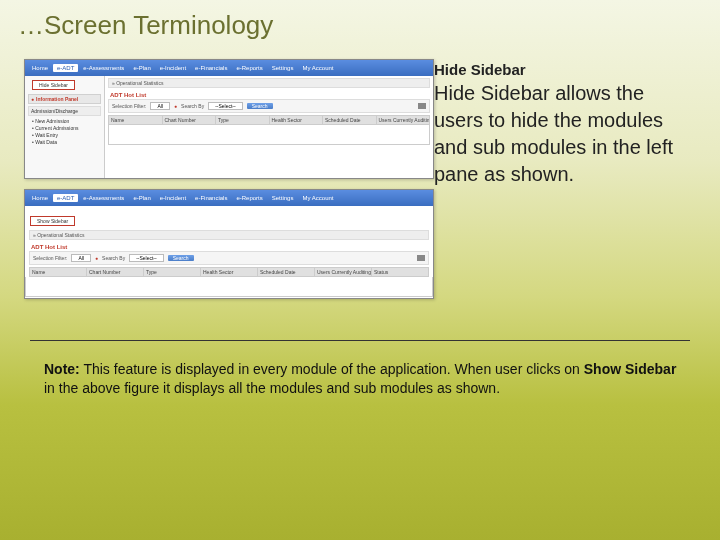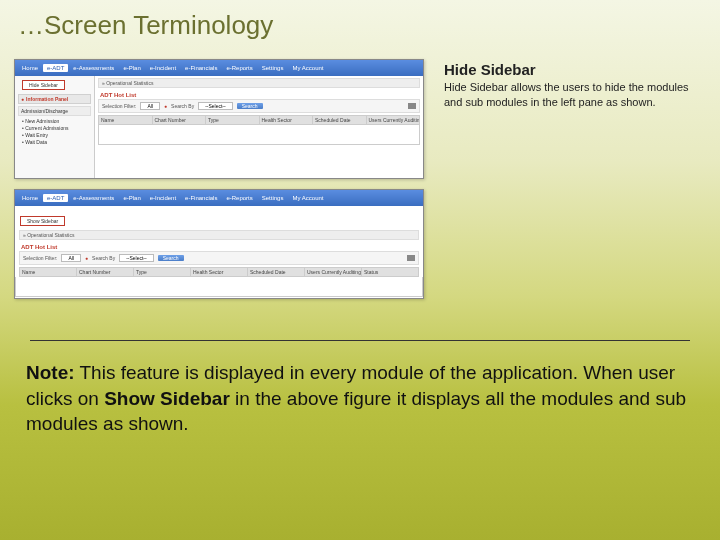--- a/index.html
+++ b/index.html
@@ -12,38 +12,37 @@
     position: relative;
   }
   .page-title {
     font-size: 26px;
     color: #6b7030;
     padding: 10px 4px 0 18px;
     font-weight: normal;
   }
   .content-row {
     display: flex;
-    padding: 18px 30px 0 14px;
-    gap: 20px;
+    padding: 18px 30px 0 24px;
   }
   .screenshots-col {
     flex: 0 0 410px;
   }
   .desc-col {
     flex: 1;
     padding-top: 2px;
   }
   .desc-title {
     font-size: 15px;
     font-weight: bold;
     color: #222;
     margin-bottom: 2px;
   }
   .desc-body {
-    font-size: 11px;
+    font-size: 20px;
     color: #222;
     line-height: 1.35;
   }
   .app-shot {
     border: 1px solid #888;
     background: #fff;
     margin-bottom: 10px;
     box-shadow: 1px 1px 3px rgba(0,0,0,0.2);
   }
   .shot-a { height: 120px; }
@@ -191,24 +190,24 @@
   .divider {
     position: absolute;
     left: 30px;
     right: 30px;
     top: 340px;
     height: 1px;
     background: #333;
   }
   .note-block {
     position: absolute;
-    left: 26px;
+    left: 44px;
     right: 30px;
     top: 360px;
-    font-size: 19px;
+    font-size: 14px;
     color: #111;
     line-height: 1.35;
   }
   .note-block .bold { font-weight: bold; }
 </style>
 </head>
 <body>
 
 <h1 class="page-title">…Screen Terminology</h1>
 

